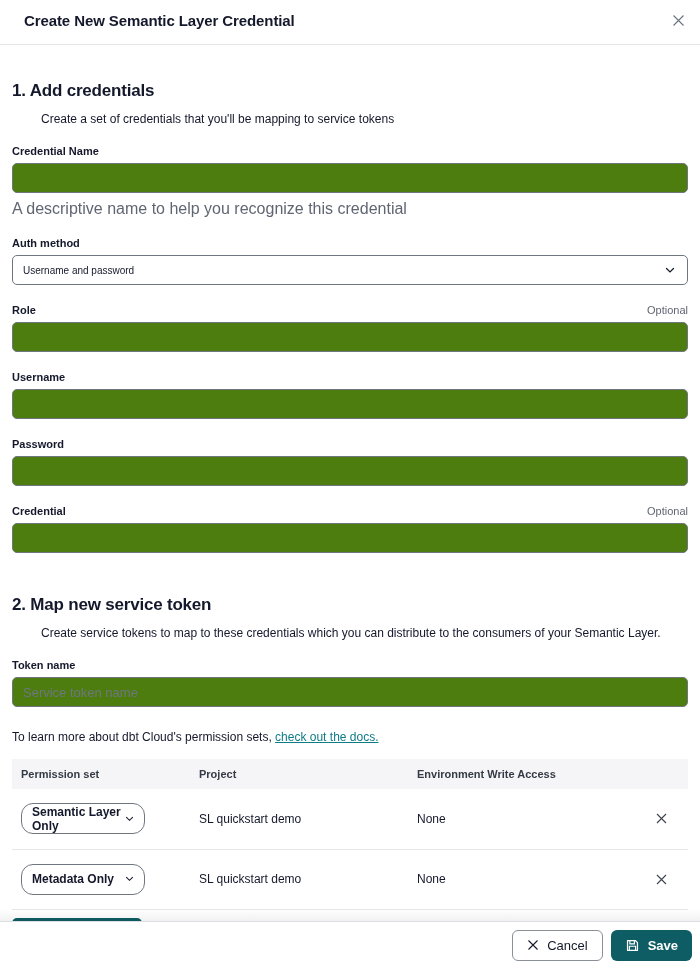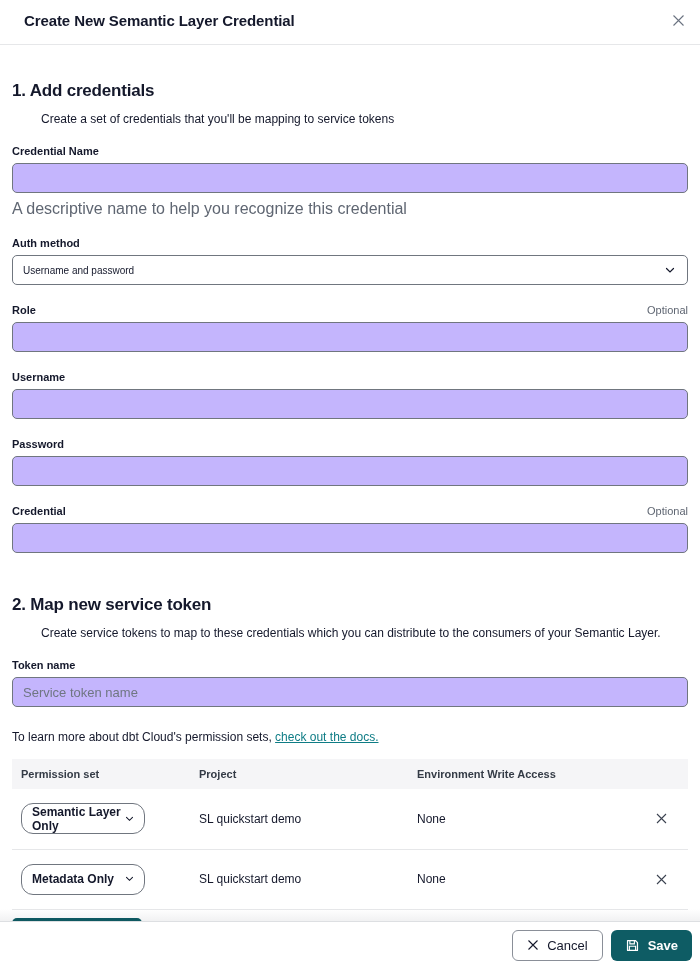--- a/index.html
+++ b/index.html
@@ -39,21 +39,21 @@
   .optional-tag { font-size: 11px; color: #5F6672; }
   .text-input {
     display: block;
     width: 100%; height: 30px;
     margin-top: 6px;
     border: 1px solid #70767F;
     border-radius: 5px;
     padding: 0 10px;
     font-family: "Liberation Sans", sans-serif;
     font-size: 13px; color: #14182B;
-    background: #c4b5fd;
+    background: #4d7c0f;
     outline: none;
   }
   .text-input::placeholder { color: #6F7682; }
   .helper-text { margin-top: 7px; font-size: 16px; color: #5F6672; }
   
   .select-box {
     margin-top: 6px;
     height: 30px;
     border: 1px solid #70767F;
     border-radius: 5px;

